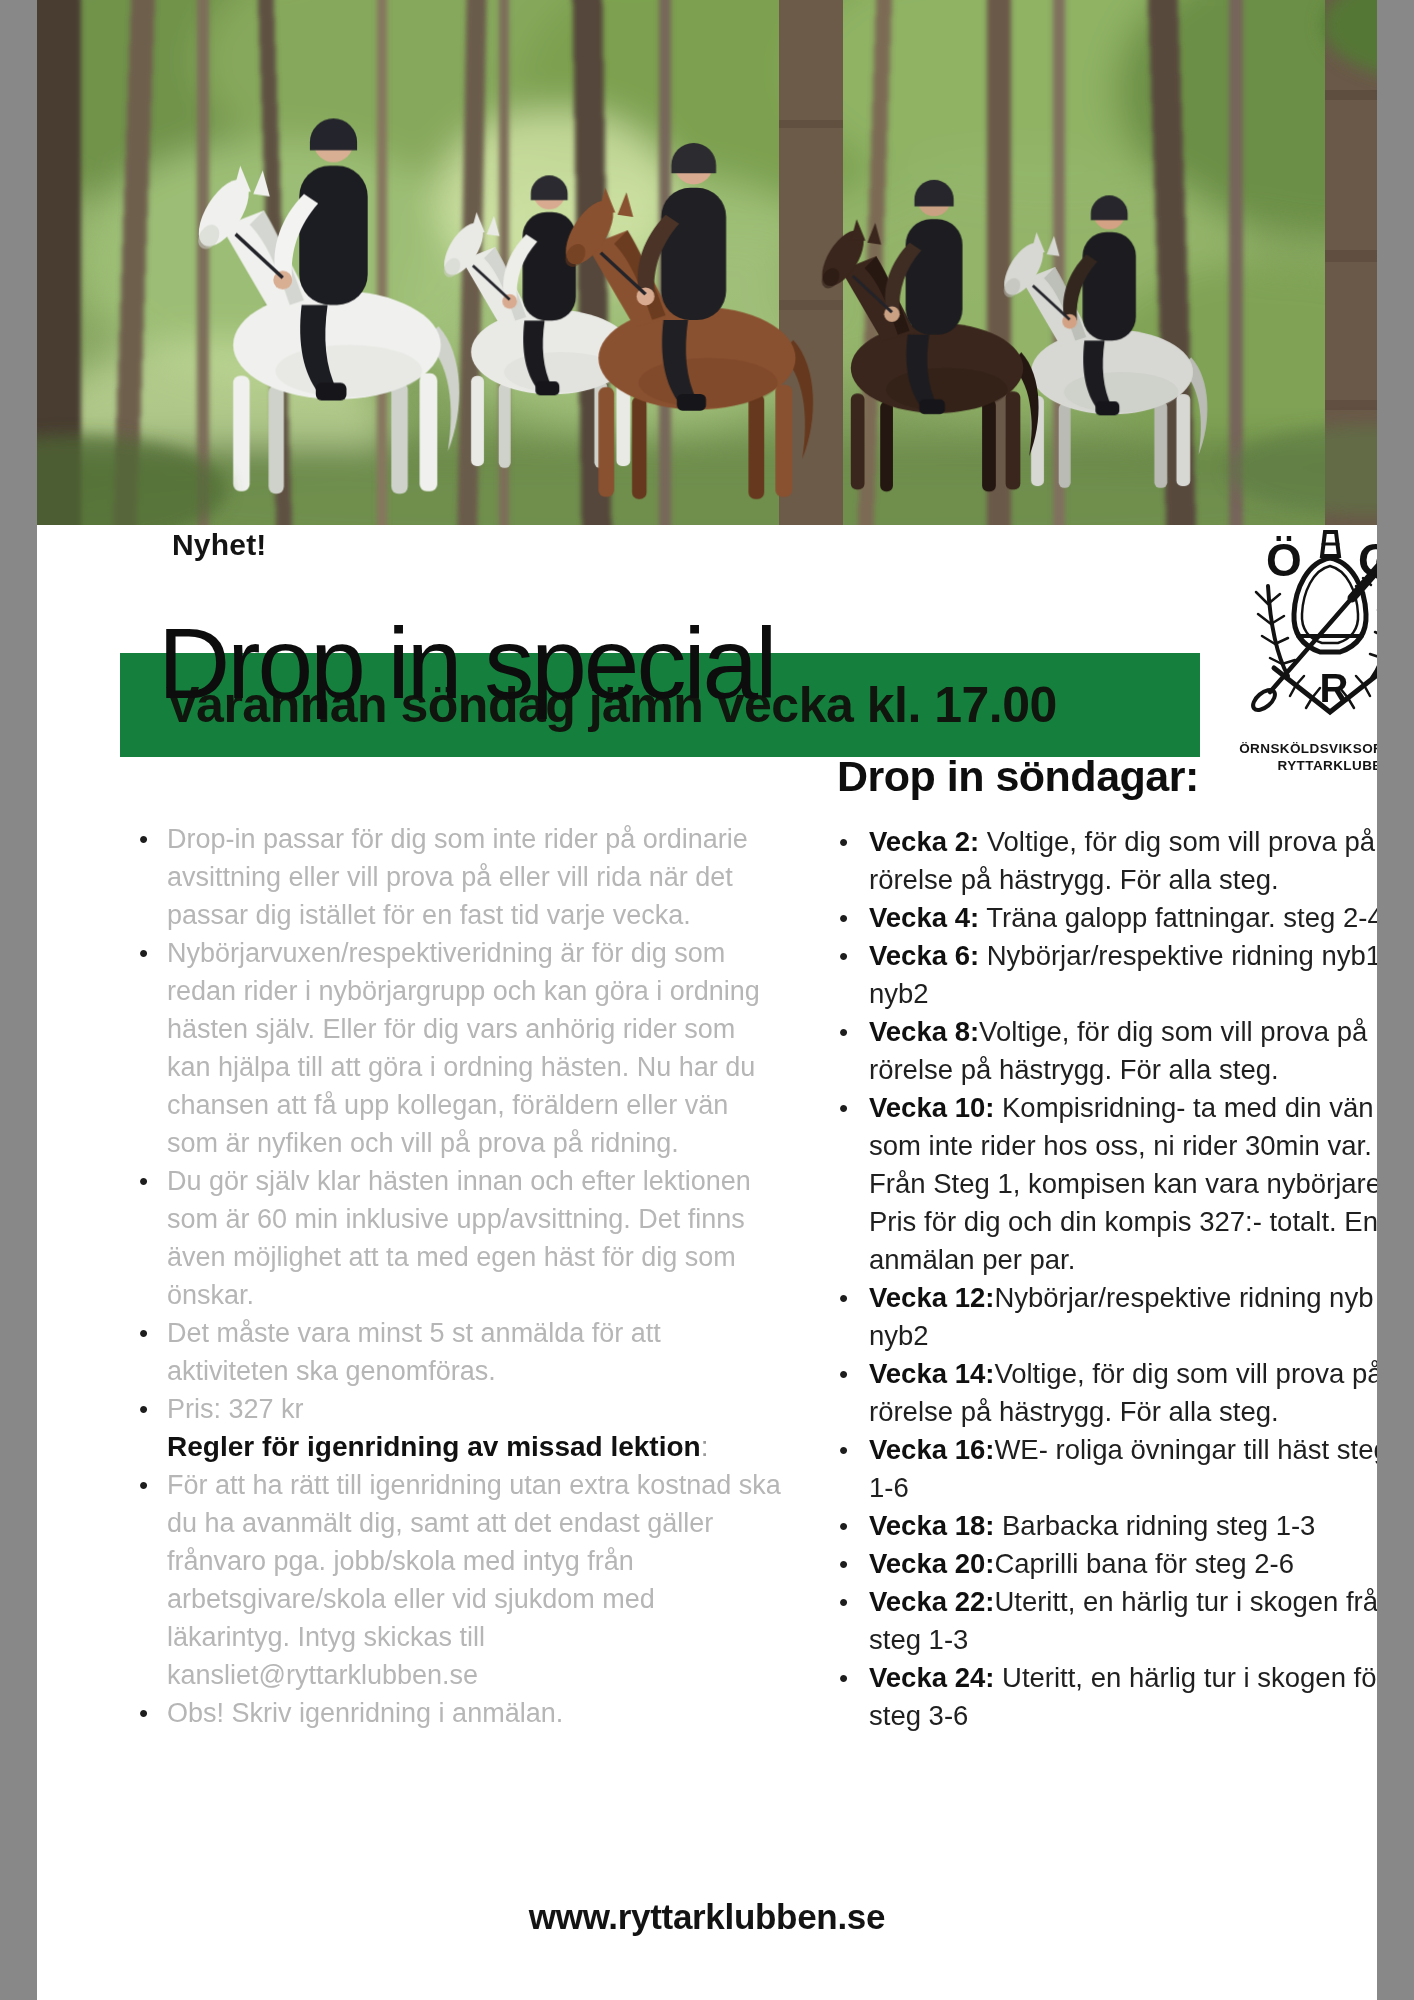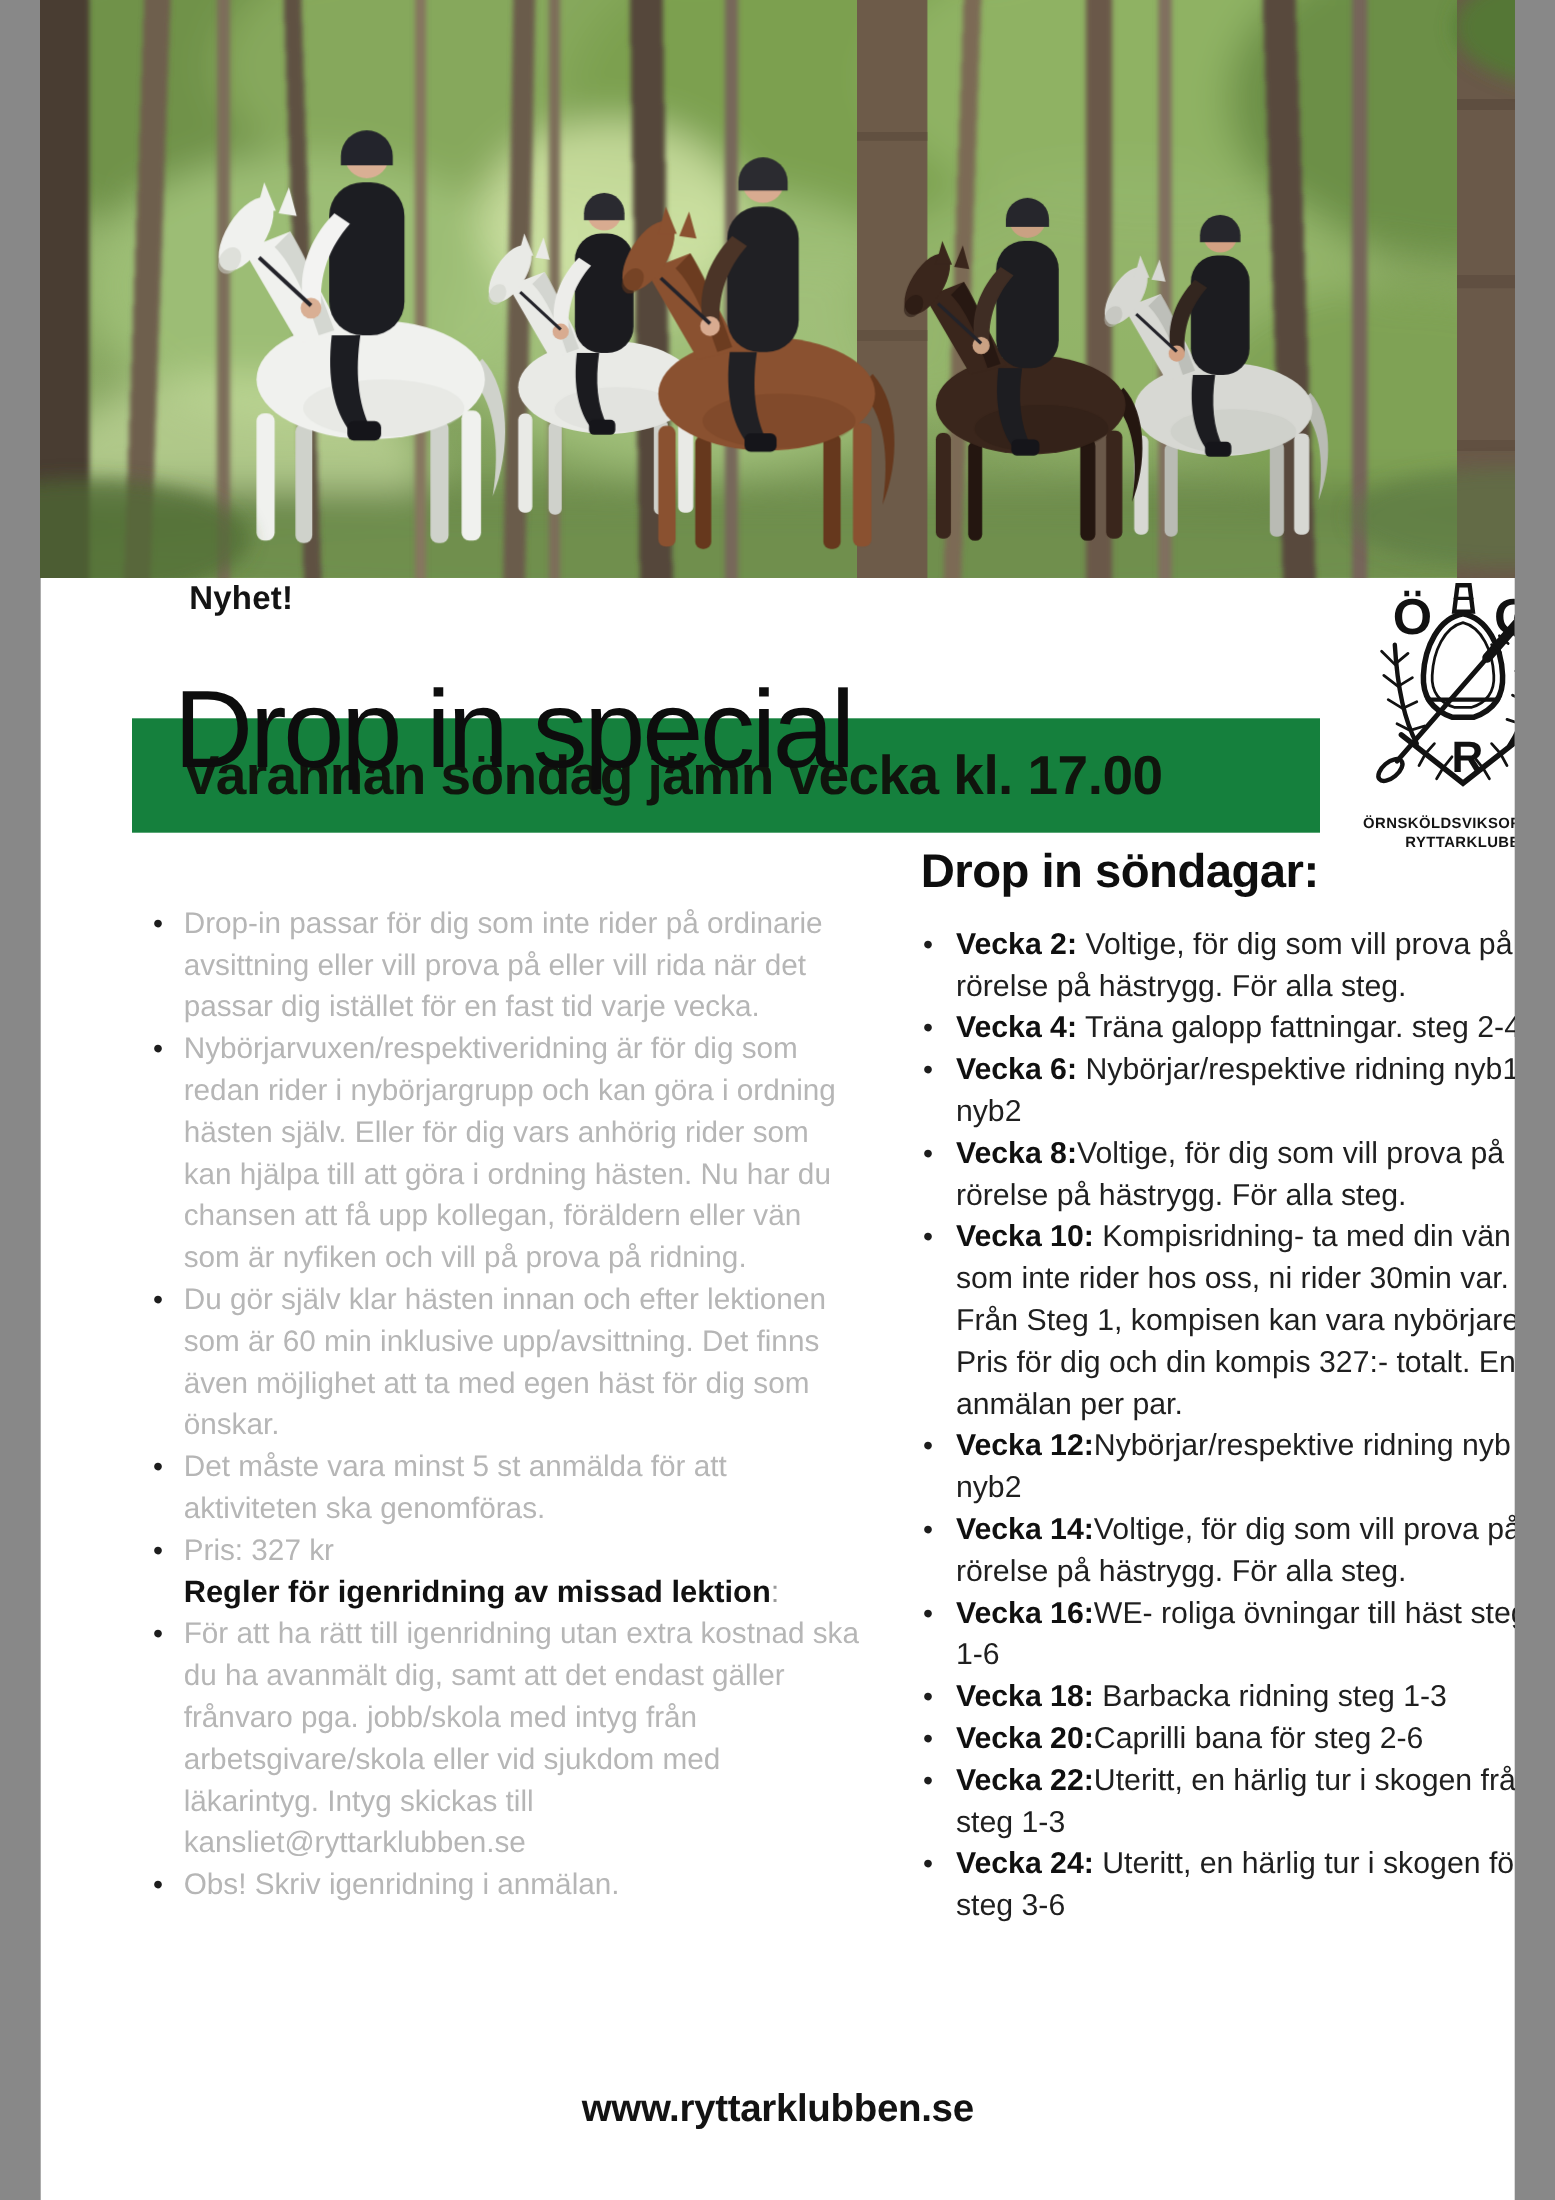--- a/index.html
+++ b/index.html
@@ -35,21 +35,21 @@
   .col-left ul{list-style:none;margin:0;padding:0;
     font-size:27px;line-height:38px;color:#b6b6b6;font-weight:400;}
   .col-left li{position:relative;padding-left:30px;}
   .col-left li::before{content:"•";position:absolute;left:2px;top:0;
     color:#1d1d1d;font-size:26px;}
   .rules-heading{
     margin:0;padding-left:30px;font-size:28px;line-height:38px;
     font-weight:700;color:#111111;}
   .rules-heading .colon{font-weight:400;color:#9a9a9a;}
   
-  .col-right{position:absolute;left:800px;top:768px;width:575px;}
+  .col-right{position:absolute;left:800px;top:752px;width:575px;}
   .col-right h2{margin:0 0 22px 0;font-size:43px;font-weight:700;
     letter-spacing:-.5px;color:#0e0e0e;}
   .col-right ul{list-style:none;margin:0;padding:0;
     font-size:27.5px;line-height:38px;color:#1f1f1f;}
   .col-right li{position:relative;padding-left:32px;}
   .col-right li::before{content:"•";position:absolute;left:2px;top:0;
     color:#1d1d1d;font-size:26px;}
   .col-right b{font-weight:700;color:#101010;}
   .footer{
     position:absolute;left:0;top:1897px;width:100%;text-align:center;

